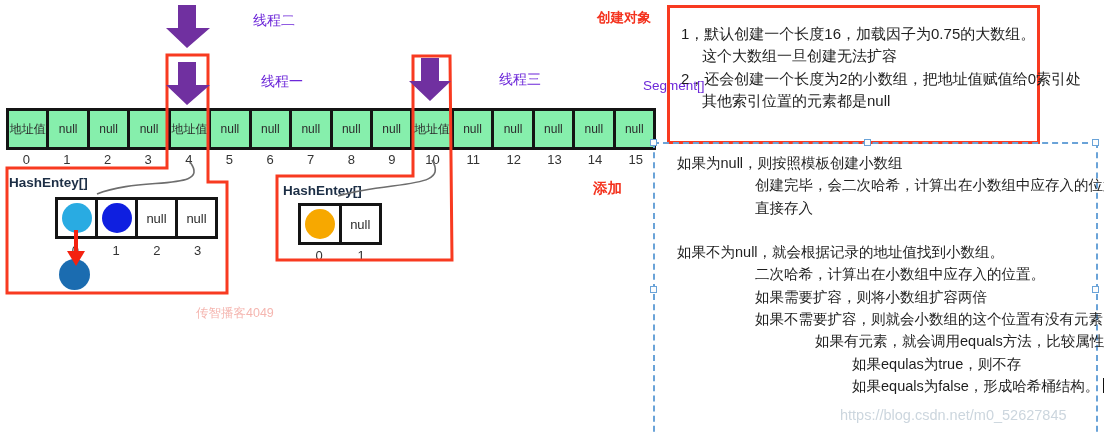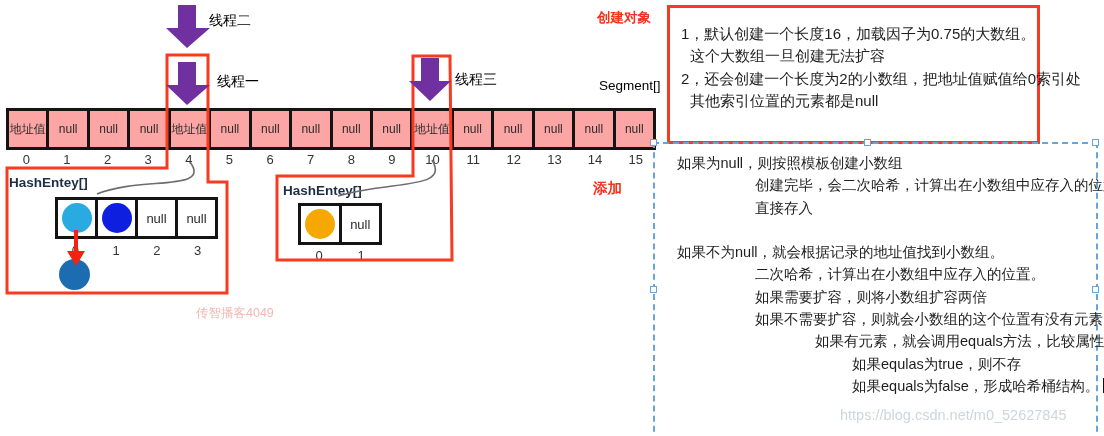--- a/index.html
+++ b/index.html
@@ -1,39 +1,39 @@
 <!DOCTYPE html>
 <html><head>
 <meta charset="utf-8">
 <style>
   html,body{margin:0;padding:0;background:#fff;}
   .stage{position:relative;width:1104px;height:436px;background:#fff;overflow:hidden;
          font-family:"Liberation Sans","DejaVu Sans",sans-serif;color:#222;}
   .abs{position:absolute;}
   
-  .lbl{font-size:14px;color:#000000;white-space:nowrap;}
+  .lbl{font-size:14px;color:#6d28d9;white-space:nowrap;margin-left:44px;}
   .red-lbl{color:#f4321e;font-size:13.5px;font-weight:bold;white-space:nowrap;}
   .hash-lbl{font-size:13.5px;color:#1c2e45;font-weight:bold;white-space:nowrap;}
   
   .cells{display:flex;}
   .cell{flex:1 1 0;height:42px;border:3px solid #141414;margin-left:-3px;box-sizing:border-box;
-        display:flex;align-items:center;justify-content:center;font-size:12px;color:#2b2b2b;background:#fca5a5;}
+        display:flex;align-items:center;justify-content:center;font-size:12px;color:#2b2b2b;background:#86efac;}
   .cell:first-child{margin-left:0;}
   .idxrow{display:flex;}
   .idx{flex:1 1 0;text-align:center;font-size:13px;color:#333;}
   
   .hcell{flex:1 1 0;height:42px;border:3px solid #141414;margin-left:-3px;box-sizing:border-box;
          display:flex;align-items:center;justify-content:center;font-size:13px;color:#2b2b2b;background:#fff;}
   .hcell:first-child{margin-left:0;}
   .circle{width:30px;height:30px;border-radius:50%;}
   .ball{position:absolute;border-radius:50%;}
   
   .notes{border:3px solid #f83a20;box-sizing:border-box;padding-top:15px;font-size:15px;color:#1e1e1e;}
   .nline{line-height:22.4px;white-space:nowrap;}
-  .n0{padding-left:11px;} .n1{padding-left:20px;}
+  .n0{padding-left:11px;} .n1{padding-left:32px;}
   
   .flow{padding-top:6px;font-size:14.5px;color:#1e1e1e;}
   .fline{line-height:22.3px;white-space:nowrap;}
   .i0{padding-left:20px;} .i1{padding-left:98px;} .i2{padding-left:158px;} .i3{padding-left:195px;}
   .caret{display:inline-block;width:2px;height:15px;background:#111;margin-left:4px;vertical-align:-2px;}
   
   .sel{border:2px dashed #6aa3d8;box-sizing:border-box;}
   .handle{position:absolute;width:7px;height:7px;background:#fdfdfd;border:1.5px solid #6aa3d8;box-sizing:border-box;}
   .wm-url{font-size:14.5px;color:#ccd6de;white-space:nowrap;}
   .wm-pink{font-size:12.5px;color:#f5b6b0;white-space:nowrap;}

